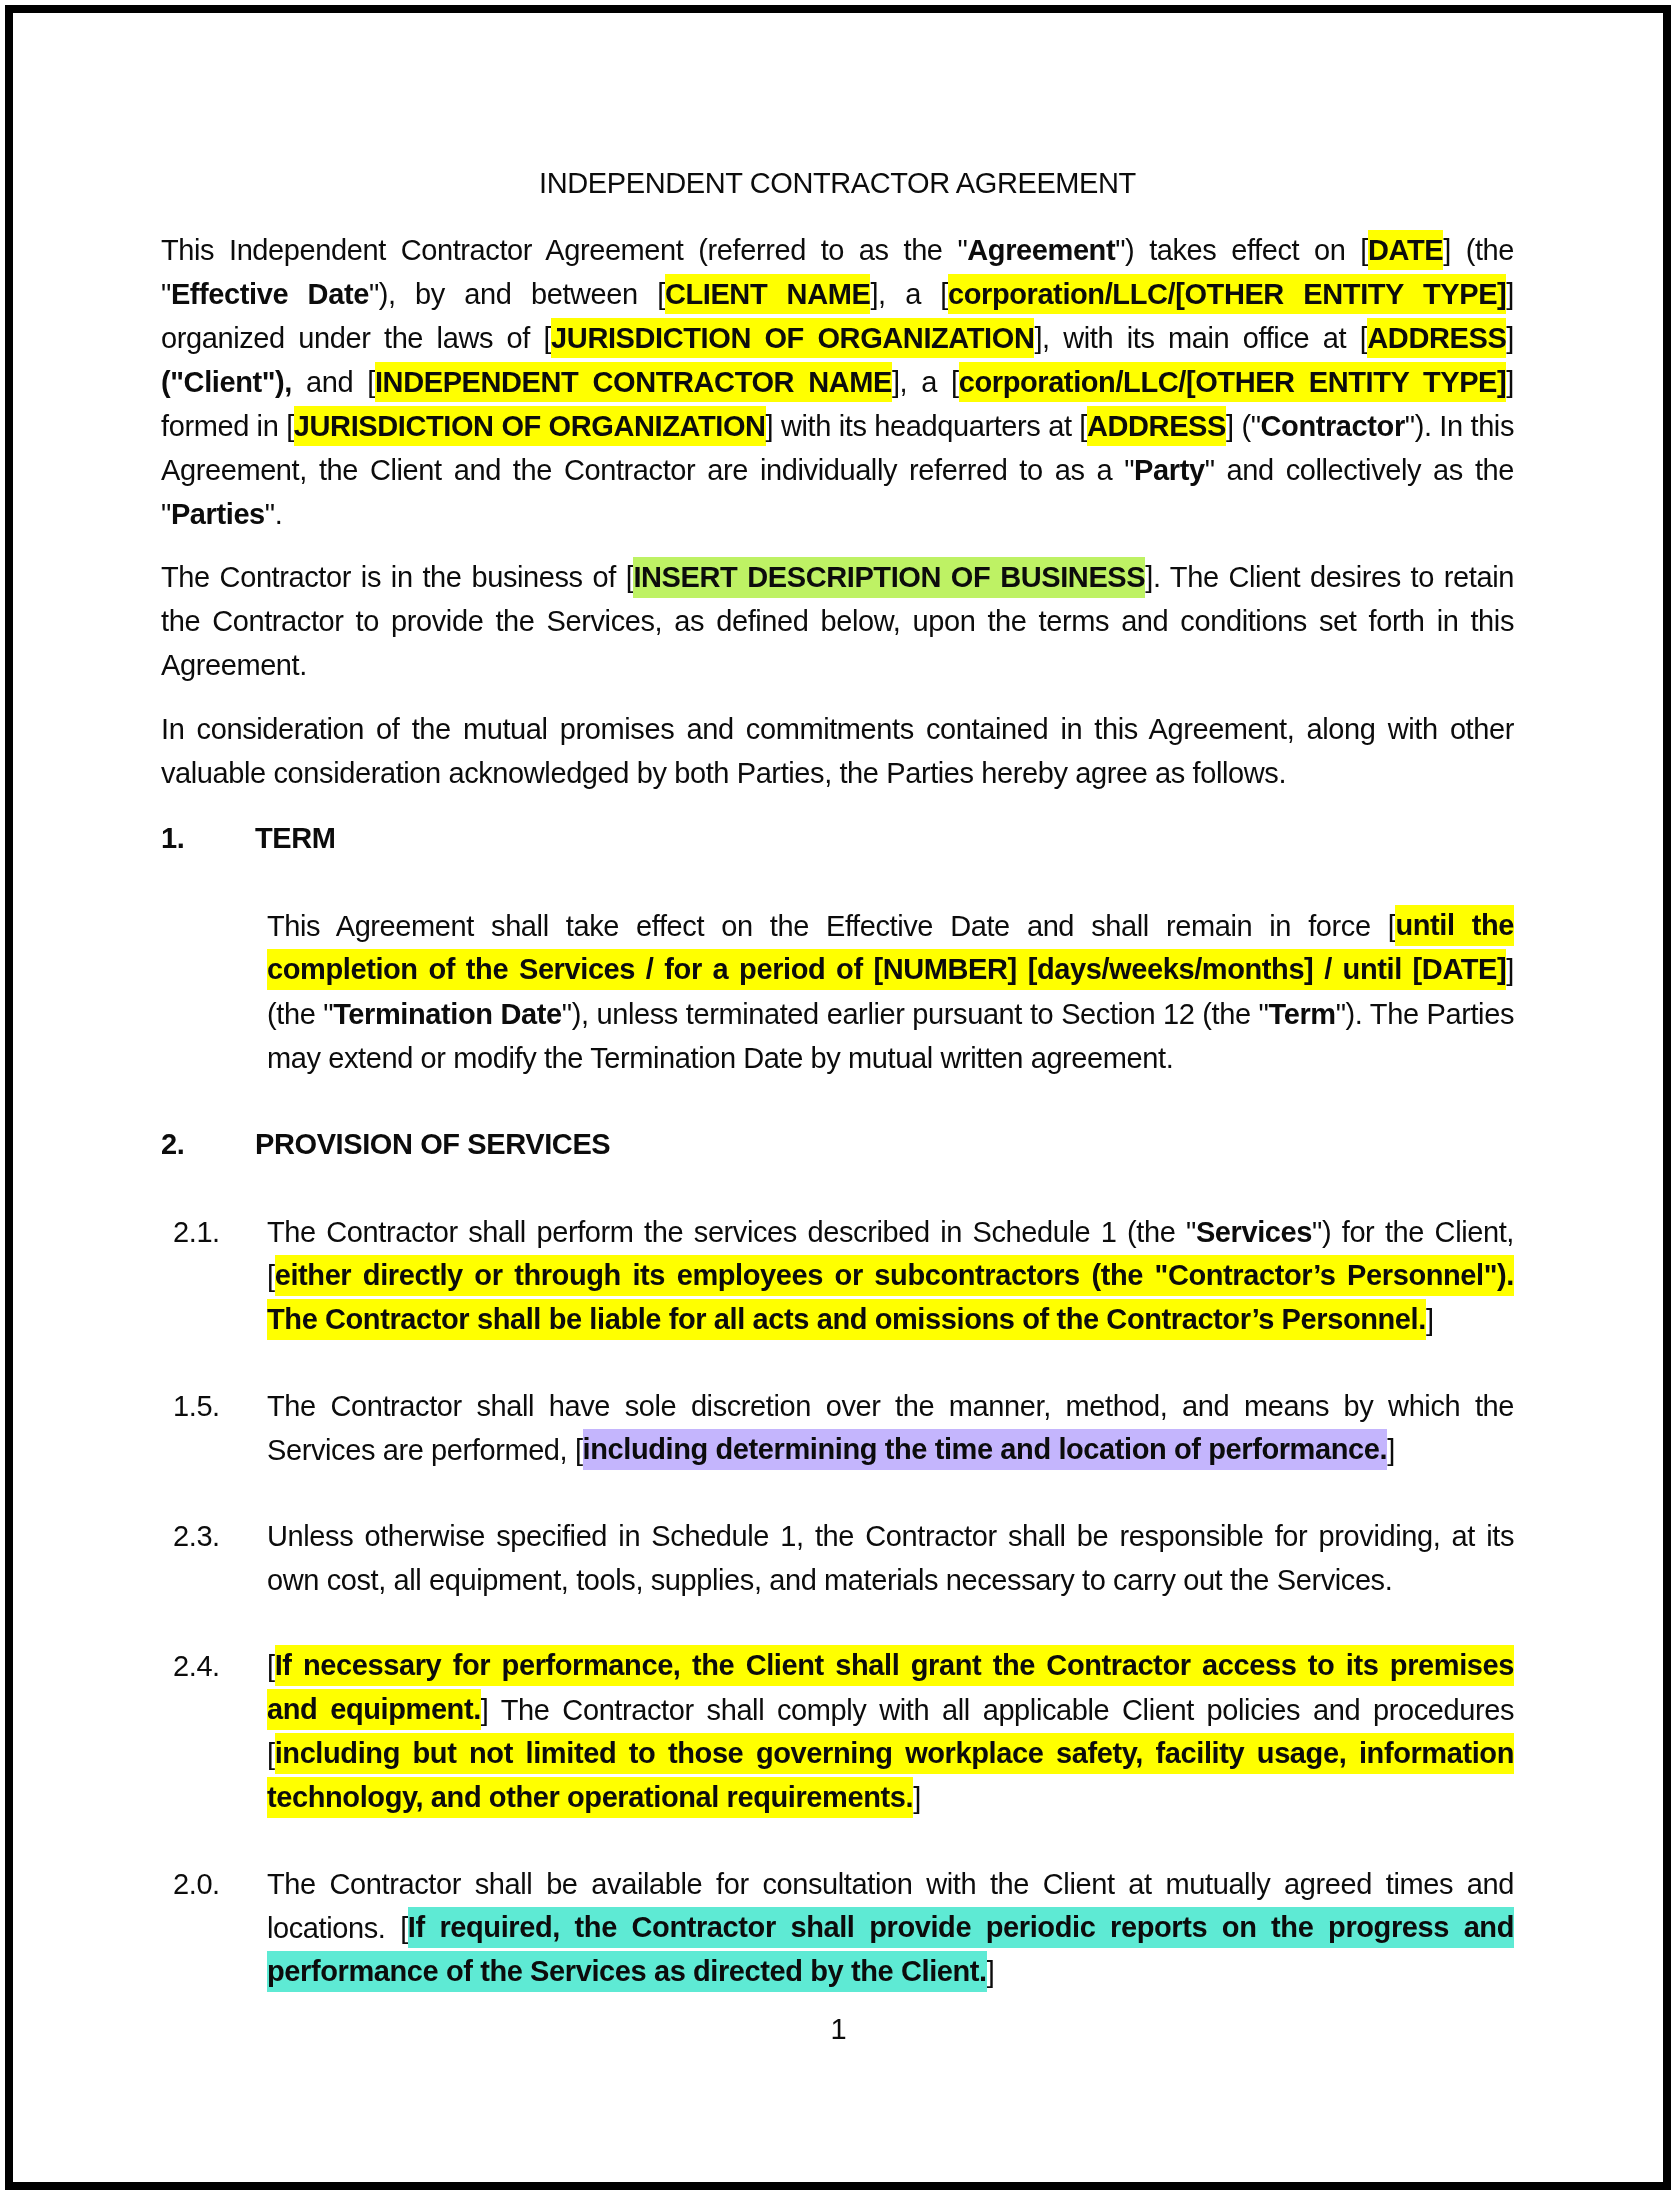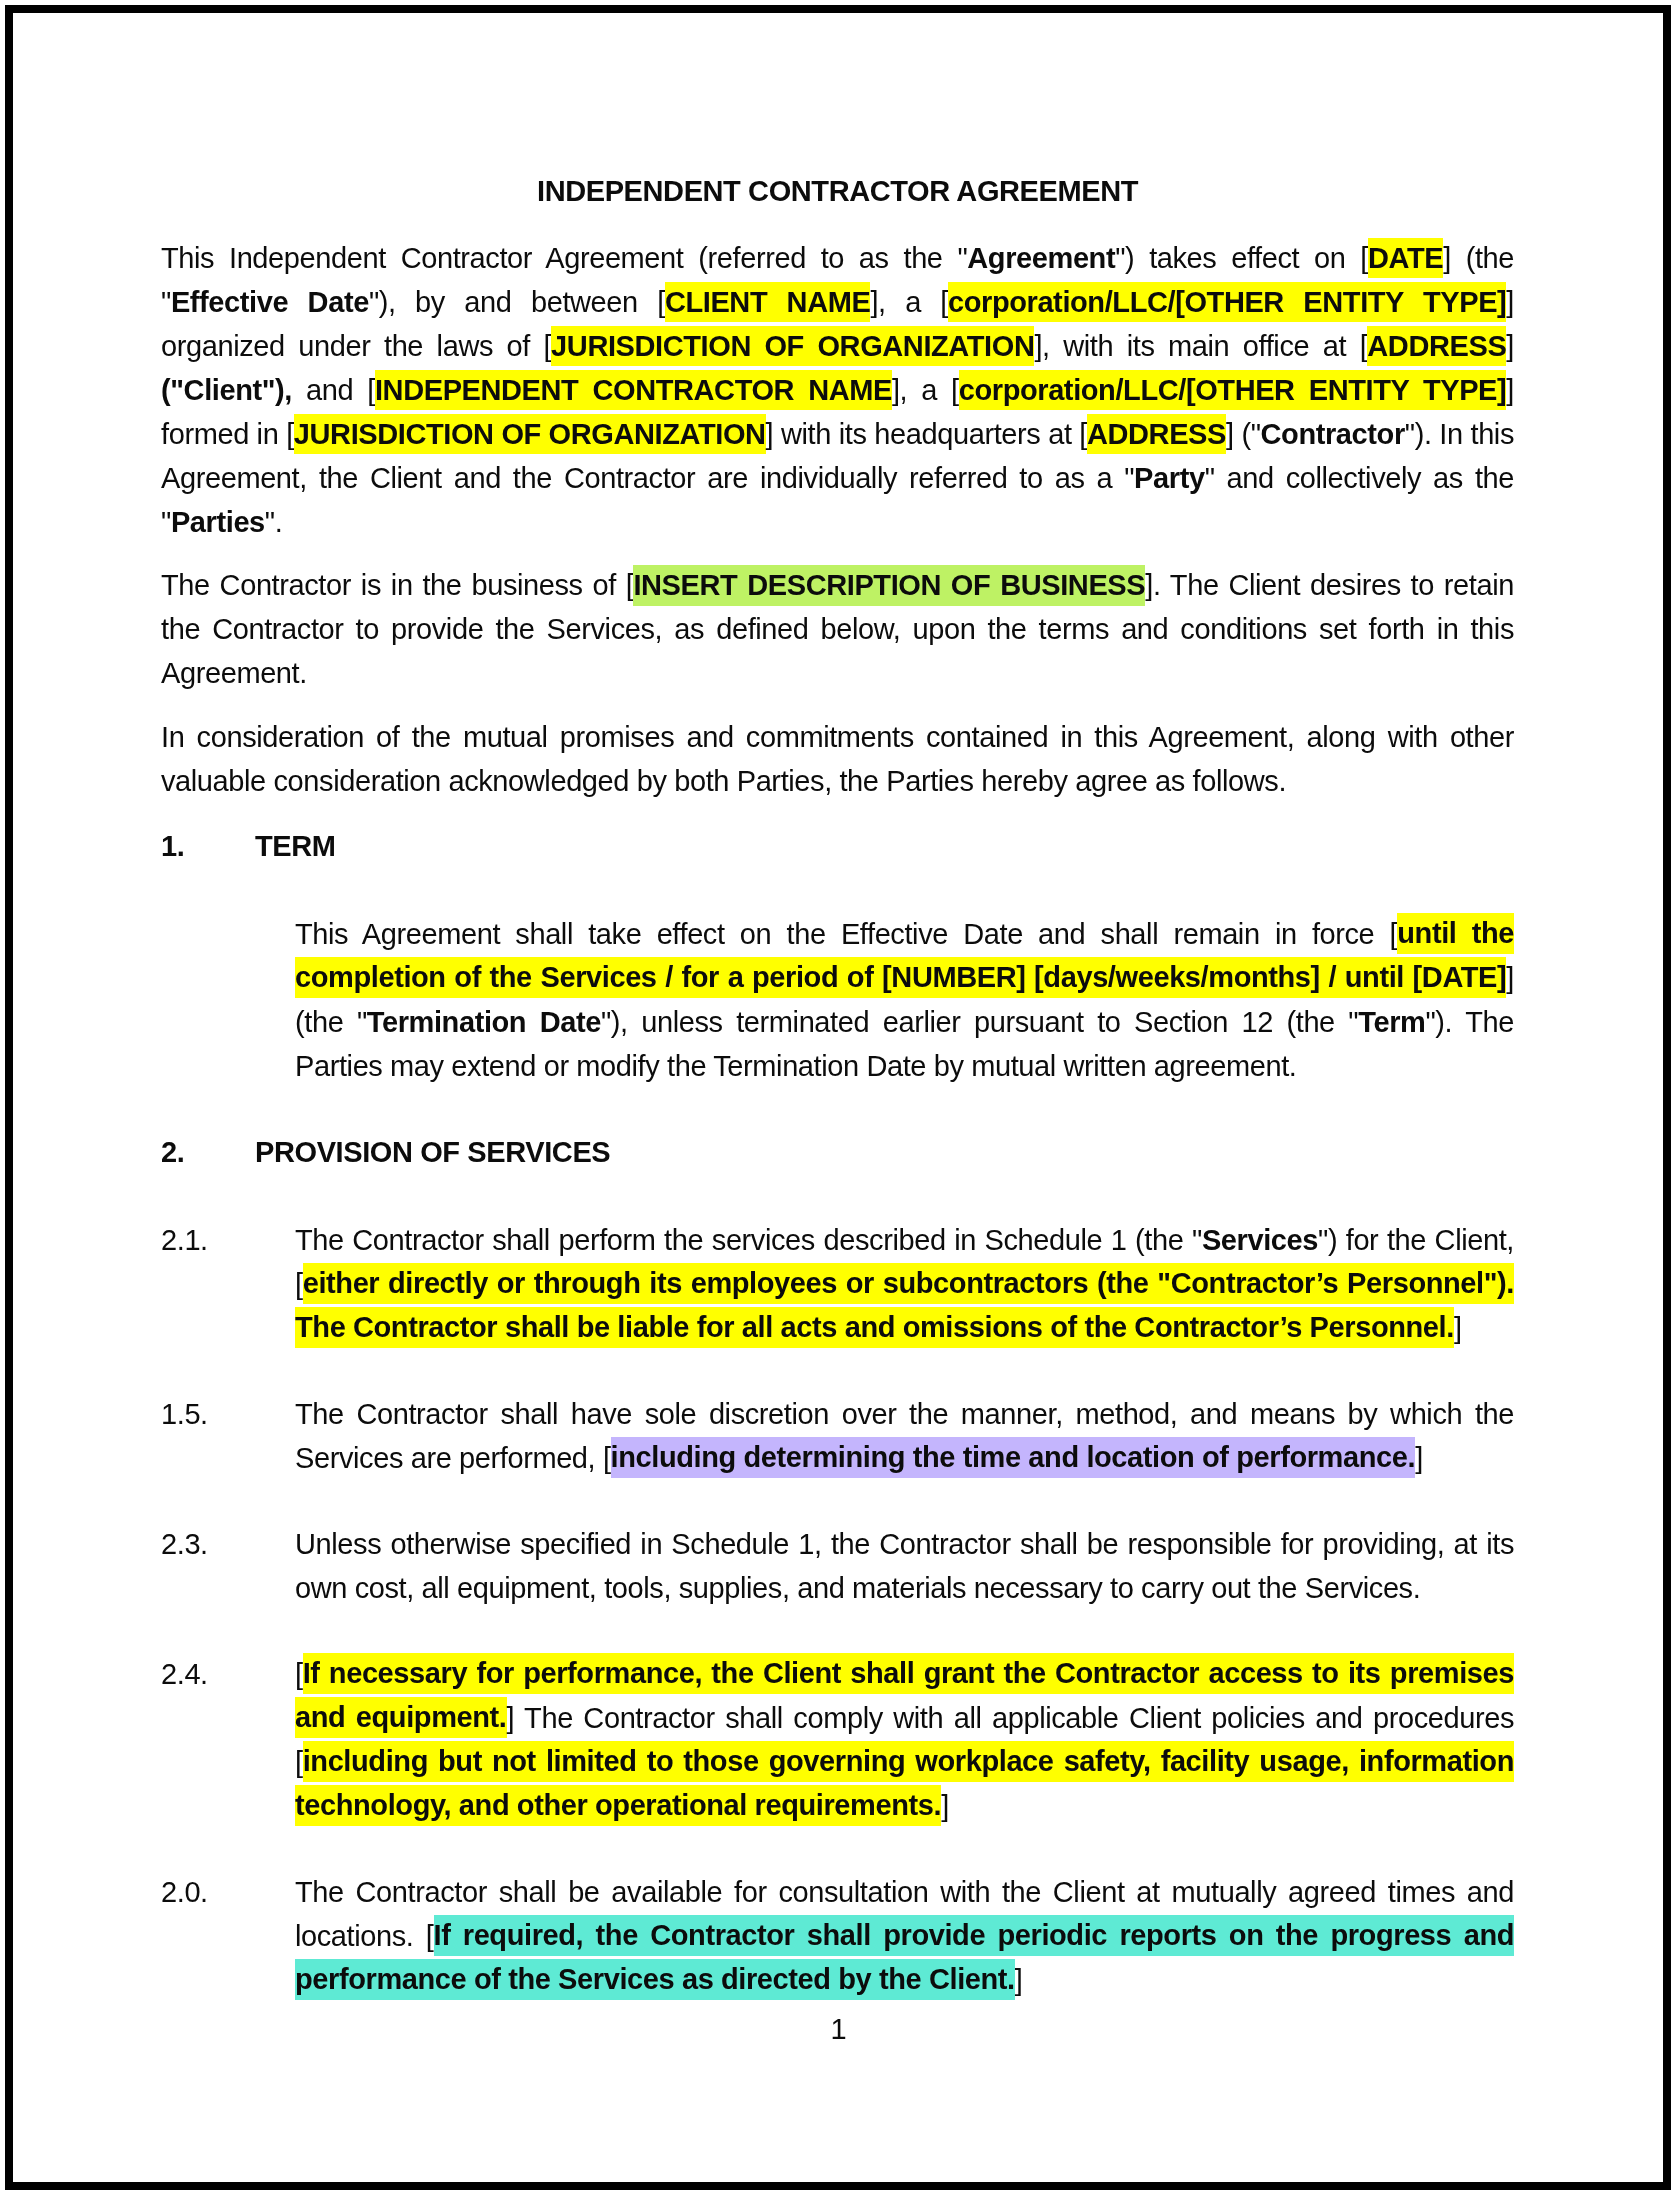--- a/index.html
+++ b/index.html
@@ -28,40 +28,39 @@
     box-sizing: border-box;
     width: 1677px;
     padding: 157px 163px 0 161px;
     font-size: 29px;
     line-height: 44px;
     letter-spacing: -0.4px;
   }
   .title {
     font-size: 29px;
     line-height: 44px;
-    font-weight: bold;
+    font-weight: normal;
     text-align: center;
-    margin: 12px 0 23px 0;
+    margin: 4px 0 23px 0;
   }
   .para {
     margin: 0 0 19.4px 0;
     text-align: justify;
   }
   .heading-row {
     display: flex;
     margin: 21px 0 44px 0;
     font-weight: bold;
   }
   .num {
     flex: 0 0 94px;
   }
   .item {
     display: flex;
-    margin: 0 0 42px 0;
-    gap: 40px;
+    margin: 0 0 42px 12px;
   }
   .ibody {
     flex: 1;
     margin: 0;
     text-align: justify;
   }
   .b { font-weight: bold; }
   .hl {
     padding: 4.4px 0;
     -webkit-box-decoration-break: clone;

